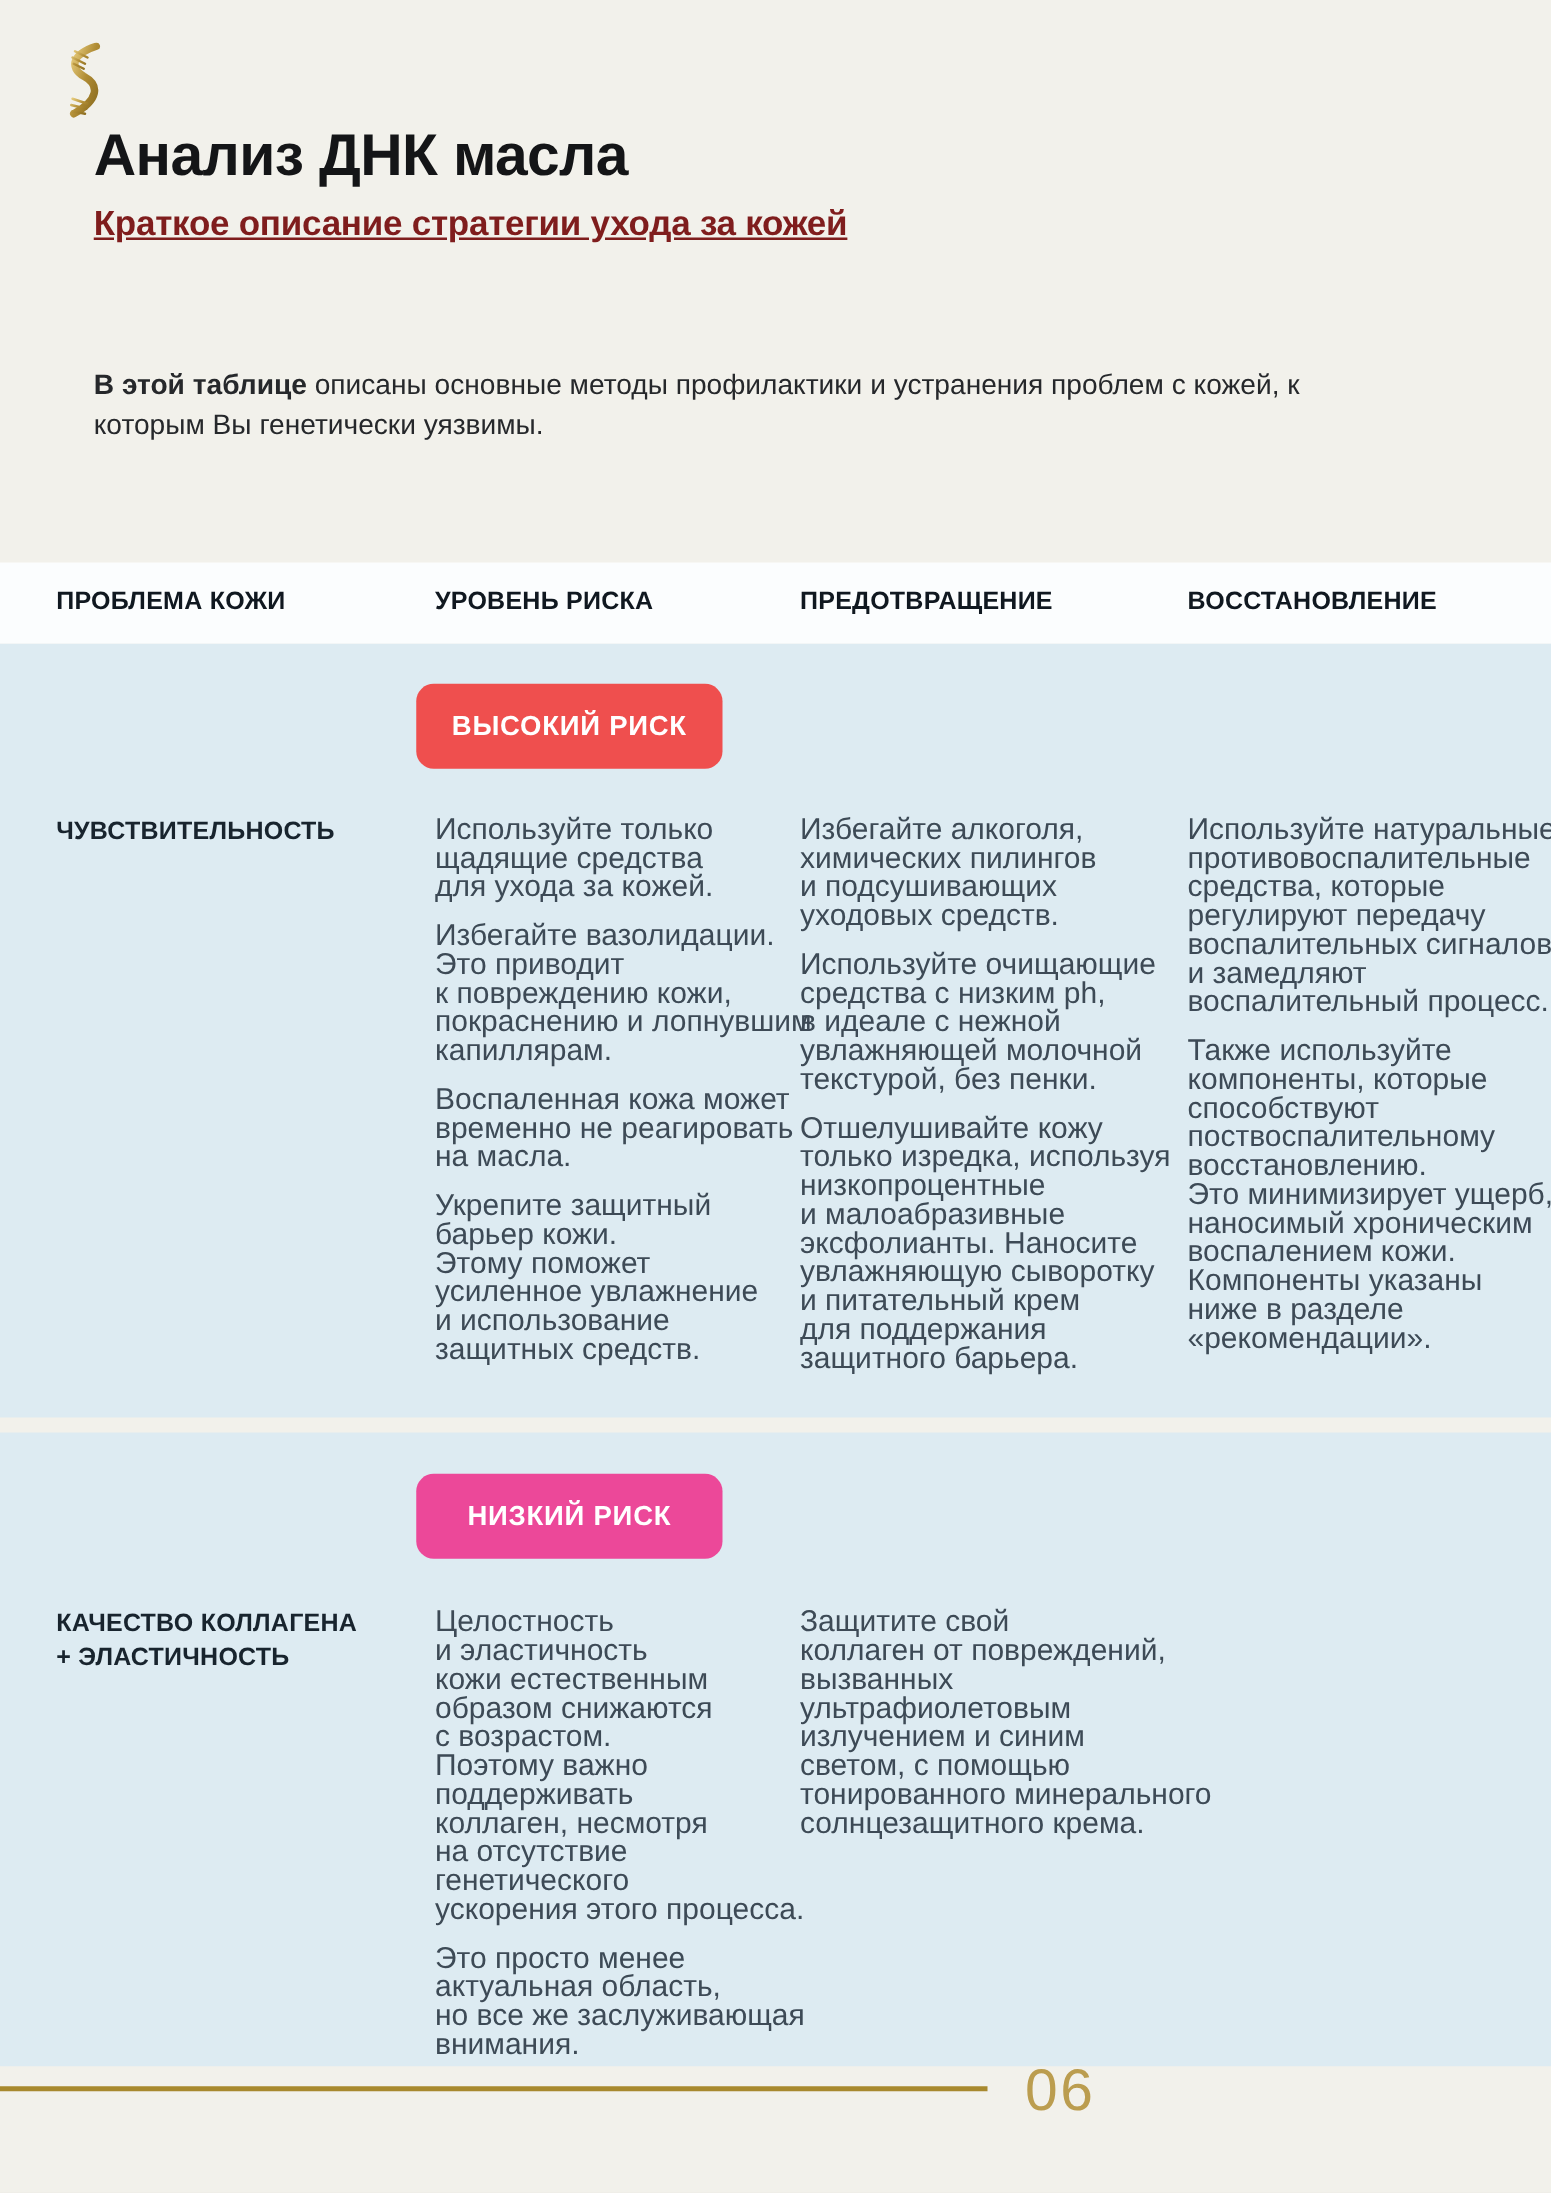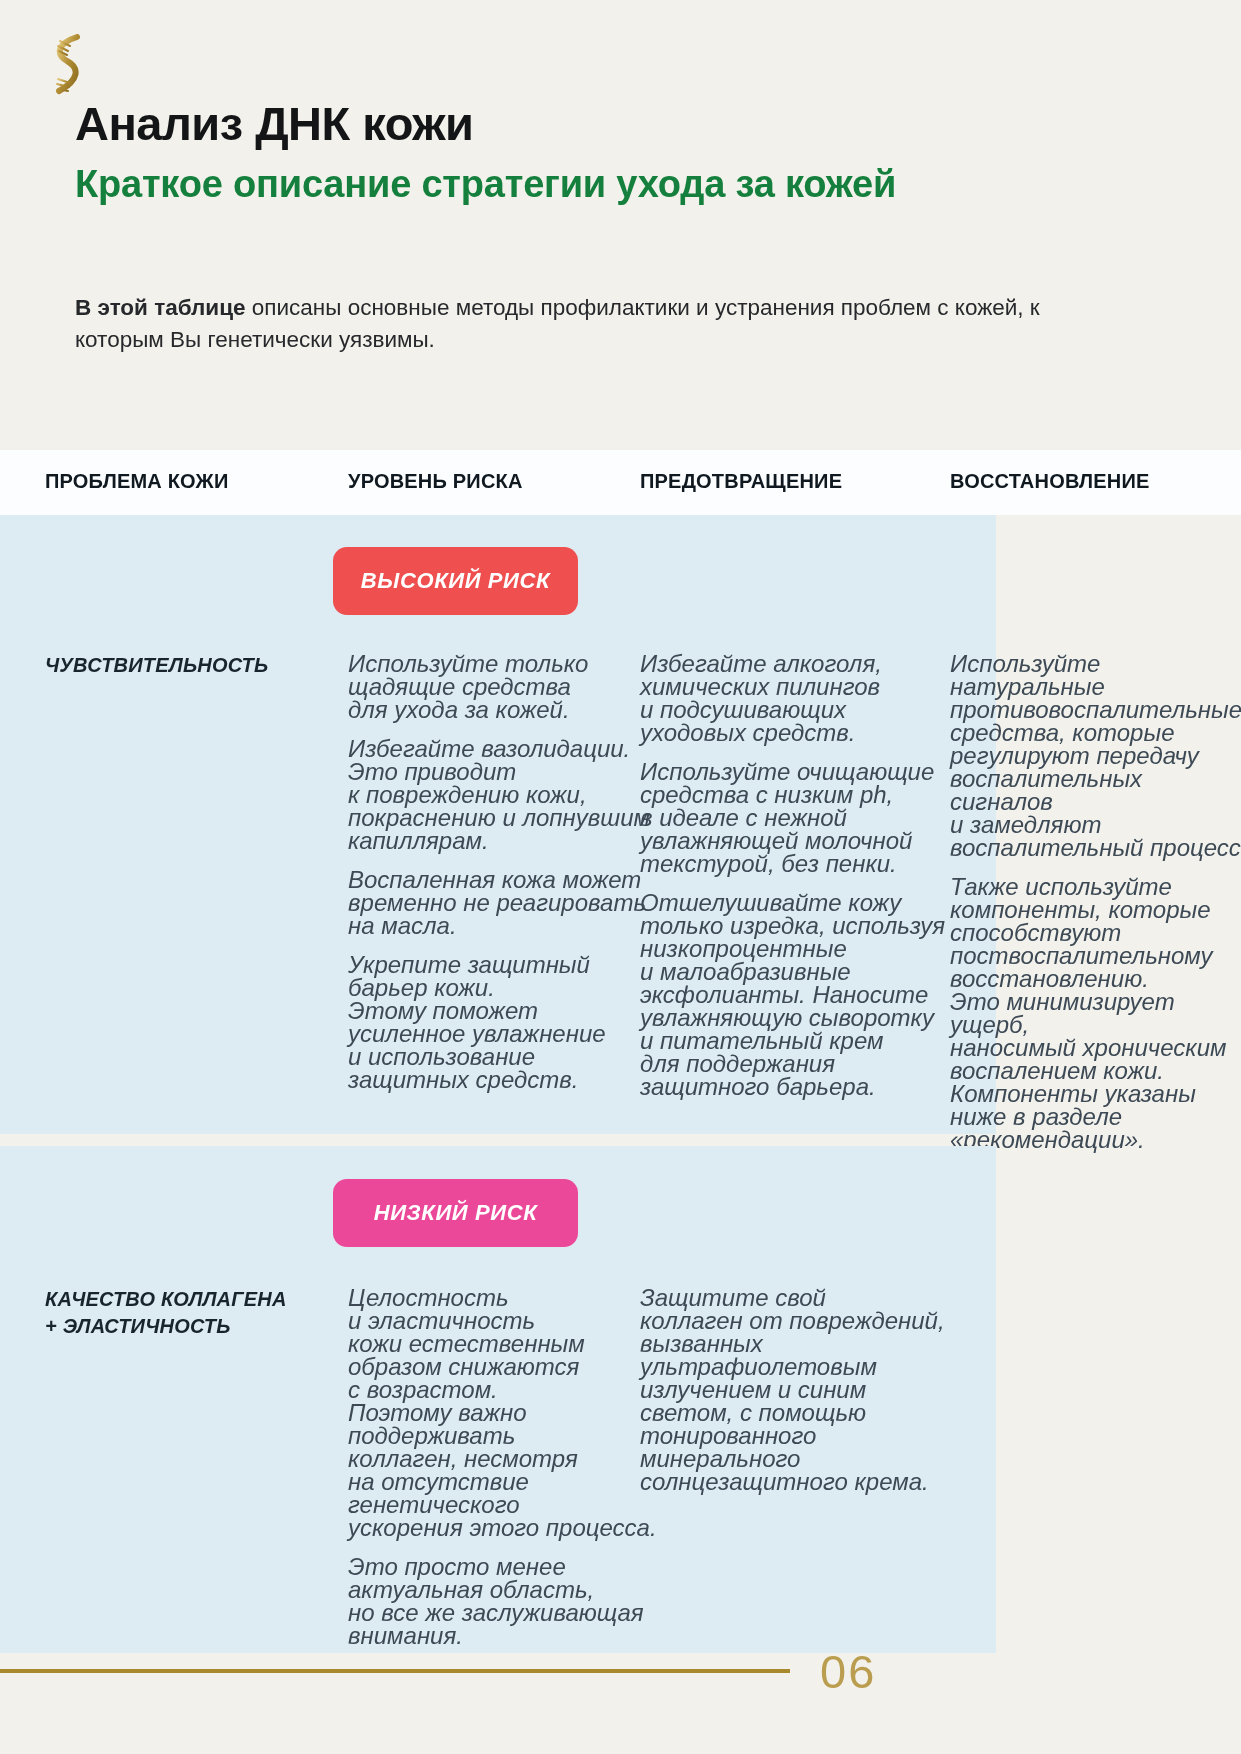--- a/index.html
+++ b/index.html
@@ -25,24 +25,25 @@
     position: absolute;
     left: 75px; top: 96px;
     font-size: 47px;
     font-weight: 800;
     color: #141517;
     letter-spacing: -0.5px;
   }
   .doc-subtitle {
     position: absolute;
     left: 75px; top: 163px;
-    font-size: 38px;
+    font-size: 28px;
     font-weight: 700;
-    color: #15803d;
+    color: #7f1d1d;
     letter-spacing: -0.2px;
+    text-decoration: underline;
   }
   .intro { position: absolute; left: 75px; width: 1000px; font-size: 22.5px; line-height: 32px; color: #26282b; margin: 0; }
   .intro b { font-weight: 800; }
   .intro-1 { top: 242px; }
   .intro-2 { top: 292px; }
 
   
   .table-head {
     position: absolute;
     left: 0; top: 450px;
@@ -60,23 +61,22 @@
   }
   .col-head.c1 { left: 45px; }
   .col-head.c2 { left: 348px; }
   .col-head.c3 { left: 640px; }
   .col-head.c4 { left: 950px; }
 
   
   .section {
     position: absolute;
     left: 0;
-    width: 996px;
+    width: 1241px;
     background: #ddebf2;
-    font-style: italic;
   }
   .section-1 { top: 515px; height: 619px; }
   .section-2 { top: 1146px; height: 507px; }
 
   .badge {
     position: absolute;
     left: 333px;
     width: 245px; height: 68px;
     border-radius: 14px;
     display: flex;
@@ -148,21 +148,21 @@
           <stop offset="0.5" stop-color="#b08c34"></stop>
           <stop offset="1" stop-color="#8a6b1f"></stop>
         </linearGradient>
       </defs>
       <path d="M29 3 C10 9 7 20 19 27 C32 34 31 46 11 57" fill="none" stroke="url(#goldGrad)" stroke-width="6" stroke-linecap="round"></path>
       <path d="M12 7 L22 12 M10 12 L20 17 M11 17 L19 21" stroke="url(#goldGrad)" stroke-width="2" fill="none" stroke-linecap="round"></path>
       <path d="M10 45 L22 49 M9 50 L21 53 M10 55 L20 57" stroke="url(#goldGrad)" stroke-width="2" fill="none" stroke-linecap="round"></path>
     </svg>
   </div>
 
-  <div class="doc-title">Анализ ДНК кожи</div>
+  <div class="doc-title">Анализ ДНК масла</div>
   <div class="doc-subtitle">Краткое описание стратегии ухода за кожей</div>
 
   <p class="intro intro-2"><b>В этой таблице</b><span> описаны основные методы профилактики и устранения проблем с кожей, к которым Вы генетически уязвимы.</span></p>
 
   <div class="table-head">
     <span class="col-head c1">ПРОБЛЕМА КОЖИ</span>
     <span class="col-head c2">УРОВЕНЬ РИСКА</span>
     <span class="col-head c3">ПРЕДОТВРАЩЕНИЕ</span>
     <span class="col-head c4">ВОССТАНОВЛЕНИЕ</span>
   </div>

